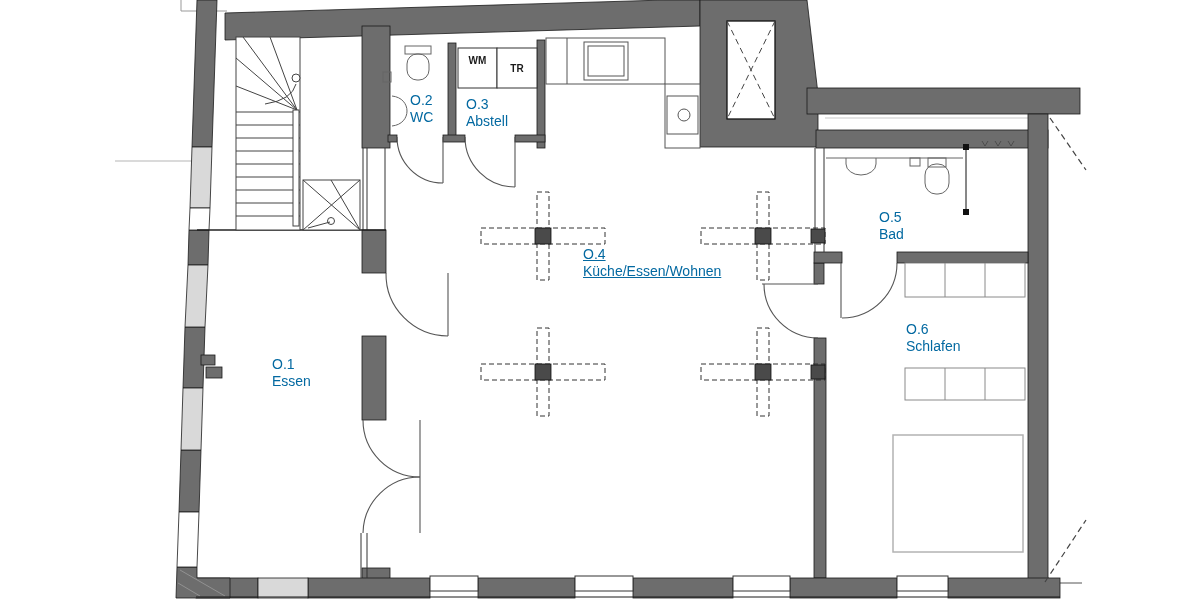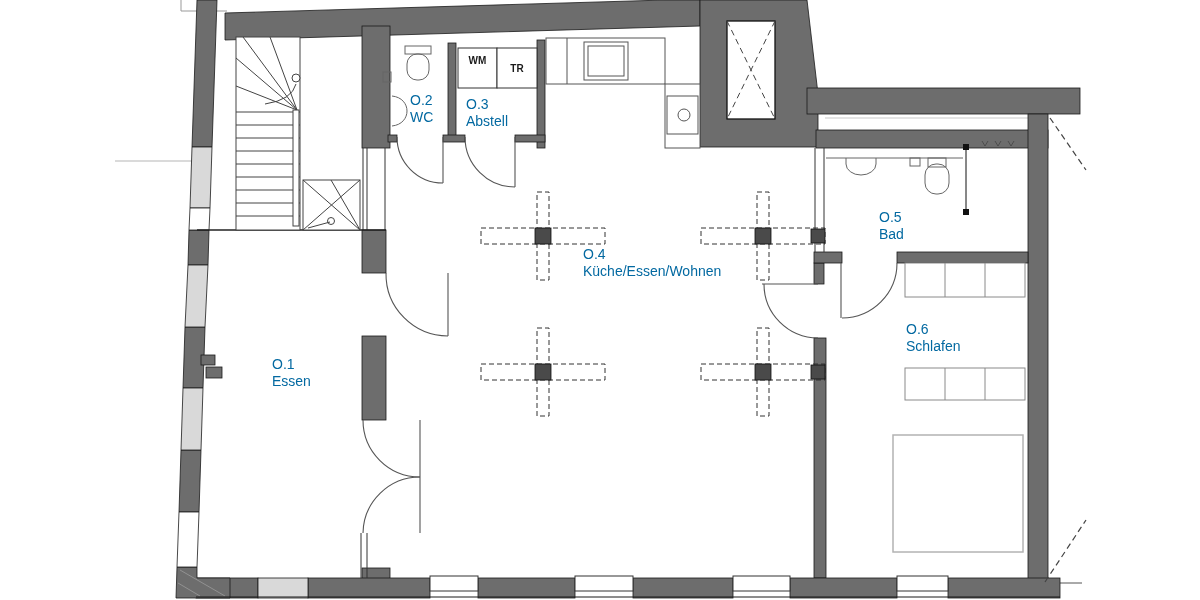--- a/index.html
+++ b/index.html
@@ -235,21 +235,21 @@
   <div class="room-label" style="left:410px;top:92px;">
     <span>O.2</span>
     <span>WC</span>
   </div>
 
   <div class="room-label" style="left:466px;top:96px;">
     <span>O.3</span>
     <span>Abstell</span>
   </div>
 
-  <div class="room-label" style="left:583px;top:246px;">
+  <div class="room-label" style="left:583px;top:246px;text-decoration:underline;">
     <span>O.4</span>
     <span>Küche/Essen/Wohnen</span>
   </div>
 
   <div class="room-label" style="left:845px;top:209px;margin-left:34px;">
     <span>O.5</span>
     <span>Bad</span>
   </div>
 
   <div class="room-label" style="left:906px;top:321px;">

